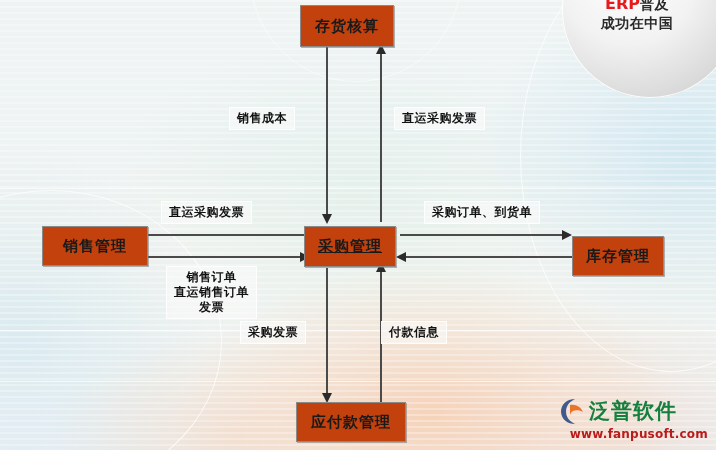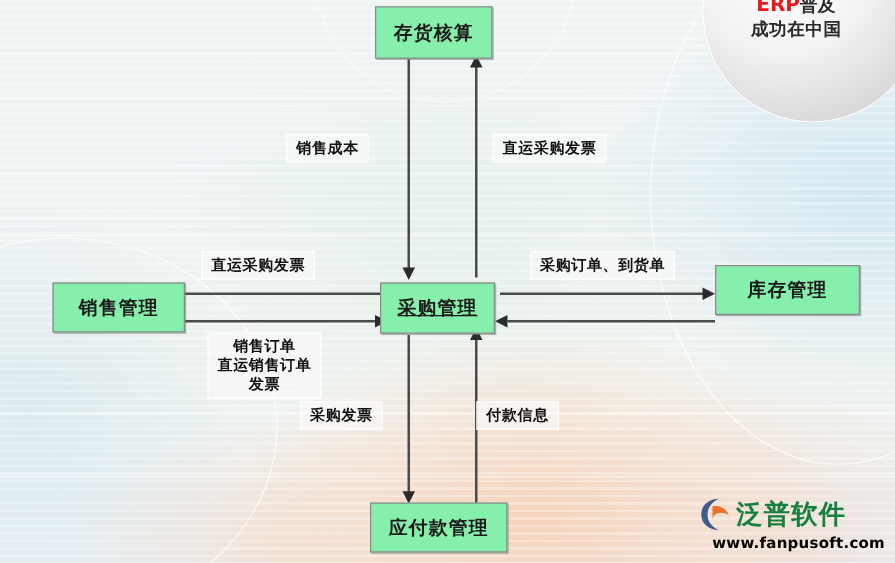--- a/index.html
+++ b/index.html
@@ -30,21 +30,21 @@
       rgba(255,255,255,0) 2px, rgba(255,255,255,0) 6px);
     opacity:.55;}
   .bg-arc{position:absolute;border:1px solid rgba(255,255,255,.75);border-radius:50%;}
   .arc1{width:340px;height:300px;left:-120px;top:190px;}
   .arc2{width:300px;height:430px;left:520px;top:-60px;}
   .arc3{width:210px;height:210px;left:250px;top:-130px;border-color:rgba(255,255,255,.5);}
   .bg-band{position:absolute;left:0;right:0;height:1px;background:rgba(255,255,255,.7);}
 
   
   .node{position:absolute;box-sizing:border-box;
-    background:#86efac;border:1px solid #8a8a8a;
+    background:#c2410c;border:1px solid #8a8a8a;
     box-shadow:1px 1px 0 rgba(120,120,120,.55);
     display:flex;align-items:center;justify-content:center;
     font-size:15px;font-weight:bold;color:#1a1a1a;letter-spacing:1px;
     font-family:"DejaVu Sans","Liberation Sans",sans-serif;}
 
   
   .elabel{position:absolute;box-sizing:border-box;
     background:rgba(252,252,252,.55);
     border:1px solid rgba(255,255,255,.85);
     color:#111;font-size:12px;font-weight:bold;line-height:15px;
@@ -67,21 +67,21 @@
     box-shadow:inset 0 0 0 1px rgba(255,255,255,.9);}
   #badge .btxt{position:absolute;left:0;right:26px;top:72px;text-align:center;
     font-size:14px;font-weight:bold;color:#2a2a2a;line-height:19px;letter-spacing:.5px;}
   #badge .erp{color:#e8191c;font-size:16px;letter-spacing:0;}
 
   
   #logo{position:absolute;right:8px;bottom:8px;width:150px;height:46px;}
   #logo .lrow{display:flex;align-items:center;height:30px;}
   #logo .swoosh{width:28px;height:27px;margin-right:3px;position:relative;}
   #logo .ltext{font-size:21px;font-weight:bold;color:#15803d;letter-spacing:1px;line-height:27px;}
-  #logo .lurl{font-size:12px;font-weight:bold;color:#000000;letter-spacing:.2px;text-align:right;margin-top:1px;}
+  #logo .lurl{font-size:12px;font-weight:bold;color:#b91c1c;letter-spacing:.2px;text-align:right;margin-top:1px;}
 </style>
 </head>
 <body>
 
 <div id="stage">
 
   <div class="bg-base"></div>
   <div class="bg-cool"></div>
   <div class="bg-warm"></div>
   <div class="bg-lines"></div>
@@ -115,21 +115,21 @@
 
   <div class="lineH" style="left:406px;top:256px;width:166px;"></div>
   <div class="ar ar-lf" style="left:396px;top:252px;"></div>
 
   <div class="node" style="left:300px;top:5px;width:94px;height:42px;">存货核算</div>
 
   <div class="node" style="left:18px;top:226px;width:106px;height:40px;margin-left:24px;">销售管理</div>
 
   <div class="node" style="left:304px;top:226px;width:92px;height:41px;text-decoration:underline;">采购管理</div>
 
-  <div class="node" style="left:572px;top:212px;width:116px;height:40px;">库存管理</div>
+  <div class="node" style="left:572px;top:236px;width:92px;height:40px;">库存管理</div>
 
   <div class="node" style="left:296px;top:402px;width:110px;height:40px;">应付款管理</div>
 
   <div class="elabel" style="left:229px;top:107px;">销售成本</div>
 
   <div class="elabel" style="left:394px;top:107px;">直运采购发票</div>
 
   <div class="elabel" style="left:161px;top:201px;">直运采购发票</div>
 
   <div class="elabel" style="left:166px;top:266px;">销售订单

